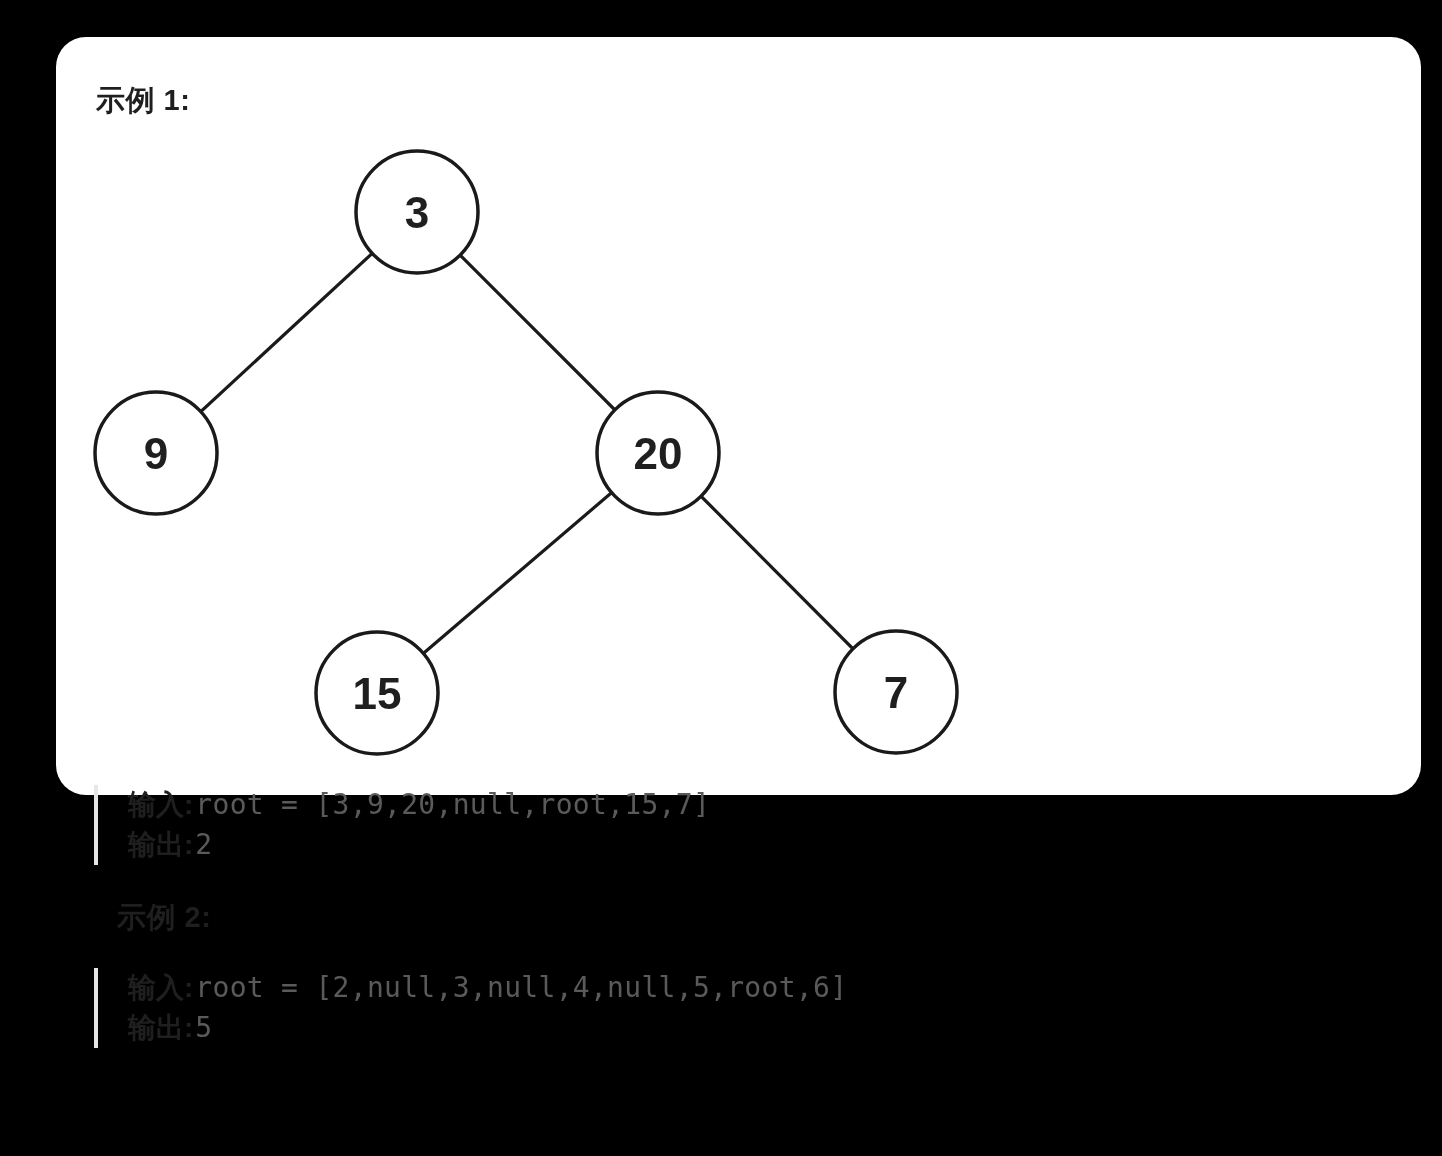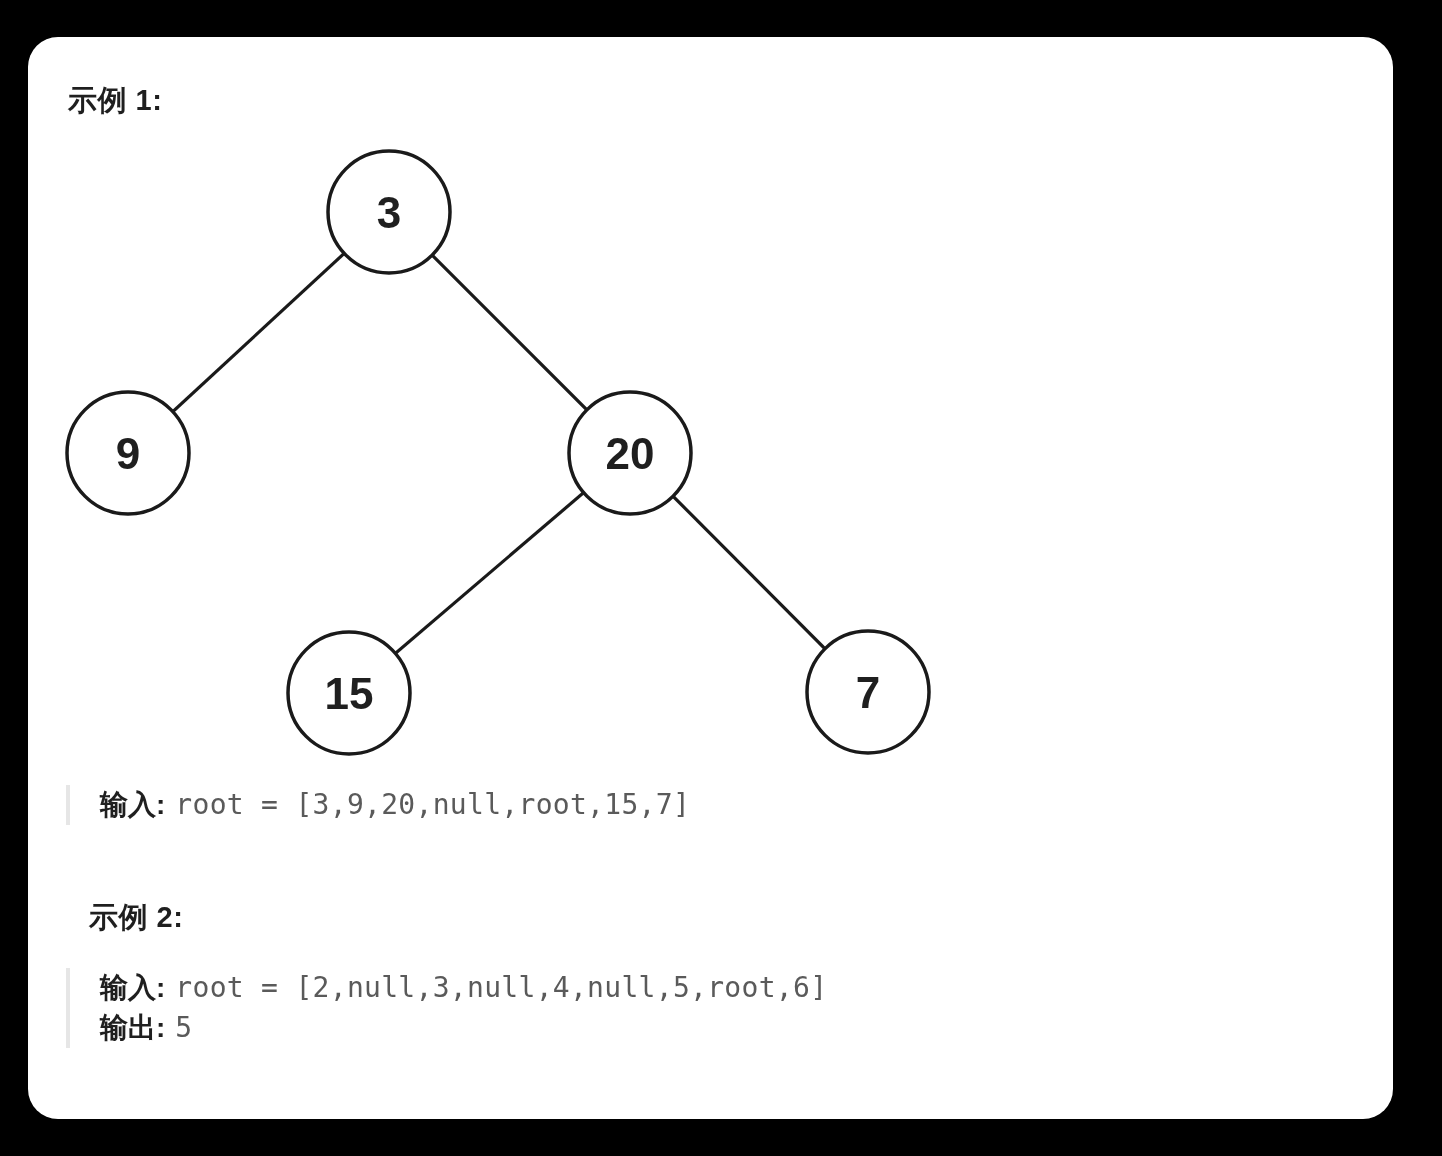--- a/index.html
+++ b/index.html
@@ -4,22 +4,22 @@
 <style>
   * { margin: 0; padding: 0; box-sizing: border-box; }
   html, body {
     width: 1442px; height: 1156px;
     background: #000000;
     font-family: "Liberation Sans", sans-serif;
     overflow: hidden;
   }
   .card {
     position: absolute;
-    left: 28px; top: 37px;
-    width: 1365px; height: 1082px;
+    left: 56px; top: 37px;
+    width: 1365px; height: 758px;
     background: #ffffff;
     border-radius: 30px;
   }
   .example-heading {
     position: absolute;
     left: 40px;
     font-size: 29px;
     font-weight: 700;
     color: #1f1f1f;
     line-height: 30px;
@@ -40,21 +40,21 @@
     font-size: 28px;
     line-height: 40px;
     white-space: nowrap;
   }
   .block-1 { top: 748px; }
   .block-2 { top: 931px; }
   .io-line { height: 40px; }
   .io-label {
     font-weight: 700;
     color: #1f1f1f;
-    margin-right: 10px;
+    margin-right: 2px;
   }
   .io-value {
     font-family: "DejaVu Sans Mono", monospace;
     color: #5a5a5a;
     letter-spacing: 0.3px;
   }
   .node-circle {
     fill: #ffffff;
     stroke: #1a1a1a;
     stroke-width: 3.5;
@@ -94,20 +94,23 @@
         <text x="301" y="553" dy="0.36em" class="node-label">15</text>
         <circle cx="820" cy="552" r="61" class="node-circle"></circle>
         <text x="820" y="552" dy="0.36em" class="node-label">7</text>
       </svg>
   </div>
 
   <div class="io-block block-1">
     <div class="io-line">
       <span class="io-label">输入:</span><span class="io-value">root = [3,9,20,null,root,15,7]</span>
     </div>
+    <div class="io-line">
+      <span class="io-label">输出:</span><span class="io-value">2</span>
+    </div>
   </div>
 
   <div class="example-heading heading-2">示例 2:</div>
 
   <div class="io-block block-2">
     <div class="io-line">
       <span class="io-label">输入:</span><span class="io-value">root = [2,null,3,null,4,null,5,root,6]</span>
     </div>
     <div class="io-line">
       <span class="io-label">输出:</span><span class="io-value">5</span>

